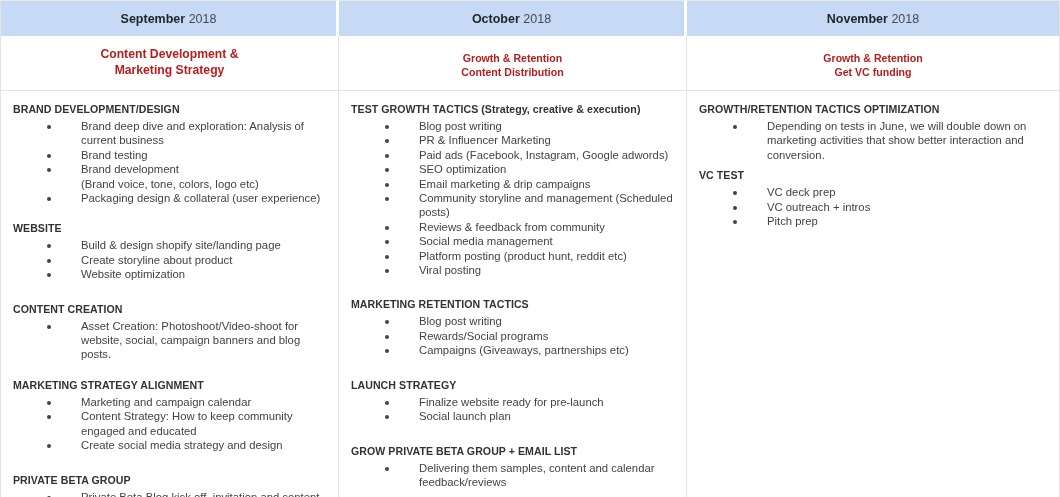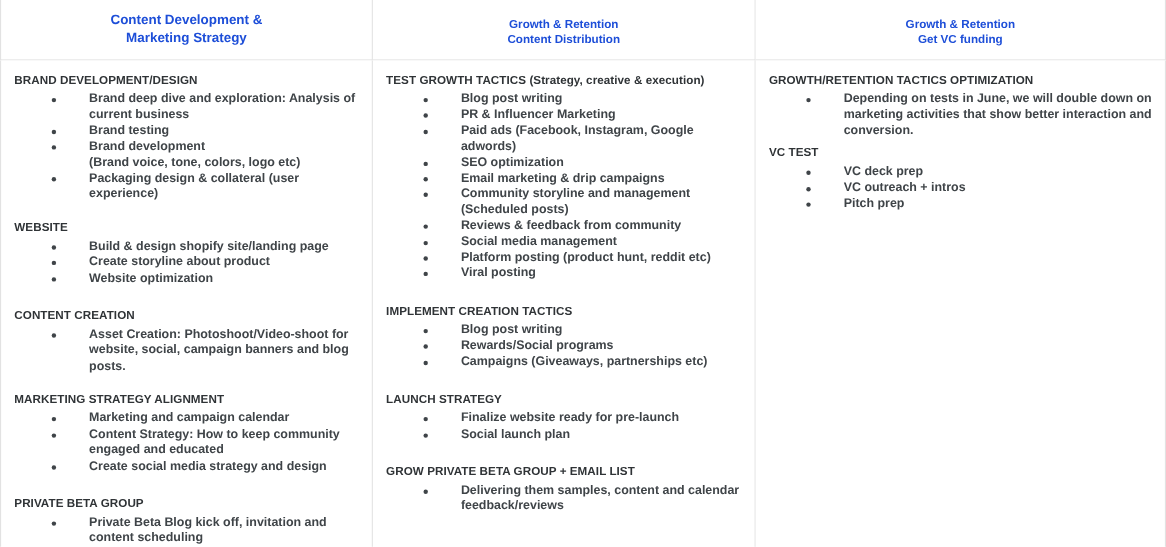--- a/index.html
+++ b/index.html
@@ -72,21 +72,21 @@
 
   
   tr.subtitle-row td {
     height: 48px;
     text-align: center;
     vertical-align: middle;
     padding: 2px 8px 4px;
   }
   .subtitle {
     font-weight: 700;
-    color: #1d4ed8;
+    color: #b91c1c;
   }
   .subtitle.big {
     font-size: 12.2px;
     line-height: 16px;
   }
   .subtitle.small {
     font-size: 10.6px;
     line-height: 14px;
     padding-top: 5px;
   }
@@ -104,21 +104,20 @@
     color: #2f3336;
     letter-spacing: 0.05px;
     margin: 2px;
     padding: 0;
   }
 
   ul.bullets {
     list-style: none;
     margin: 0;
     padding: 0;
-    font-weight: bold;
   }
   ul.bullets li {
     position: relative;
     font-size: 11.3px;
     line-height: 14.4px;
     color: #3f4448;
     padding-left: 70px;
     margin: 0;
   }
   ul.bullets li::before {
@@ -142,20 +141,40 @@
 
 <div id="sheet">
   <table class="roadmap">
     <colgroup>
       <col class="c1">
         <col class="c2">
         <col class="c3">
     </colgroup>
     <tbody>
 
+      <tr class="month-row">
+        <td class="first">
+          <div class="month-label">
+            <span>September</span>
+            <span class="yr">2018</span>
+          </div>
+        </td>
+        <td>
+          <div class="month-label">
+            <span>October</span>
+            <span class="yr">2018</span>
+          </div>
+        </td>
+        <td class="last">
+          <div class="month-label">
+            <span>November</span>
+            <span class="yr">2018</span>
+          </div>
+        </td>
+      </tr>
 
       <tr class="subtitle-row">
         <td class="first">
           <div class="subtitle big">
             <div>Content Development &amp;</div>
             <div>Marketing Strategy</div>
           </div>
         </td>
         <td>
           <div class="subtitle small">
@@ -217,21 +236,21 @@
                 <li>Paid ads (Facebook, Instagram, Google adwords)</li>
                 <li>SEO optimization</li>
                 <li>Email marketing &amp; drip campaigns</li>
                 <li>Community storyline and management (Scheduled posts)</li>
                 <li>Reviews &amp; feedback from community</li>
                 <li>Social media management</li>
                 <li>Platform posting (product hunt, reddit etc)</li>
                 <li>Viral posting</li>
               </ul>
               <div class="gap-l"></div>
-              <div class="sec-head">IMPLEMENT CREATION TACTICS</div>
+              <div class="sec-head">MARKETING RETENTION TACTICS</div>
               <ul class="bullets">
                 <li>Blog post writing</li>
                 <li>Rewards/Social programs</li>
                 <li>Campaigns (Giveaways, partnerships etc)</li>
               </ul>
               <div class="gap-l"></div>
               <div class="sec-head">LAUNCH STRATEGY</div>
               <ul class="bullets">
                 <li>Finalize website ready for pre-launch</li>
                 <li>Social launch plan</li>

